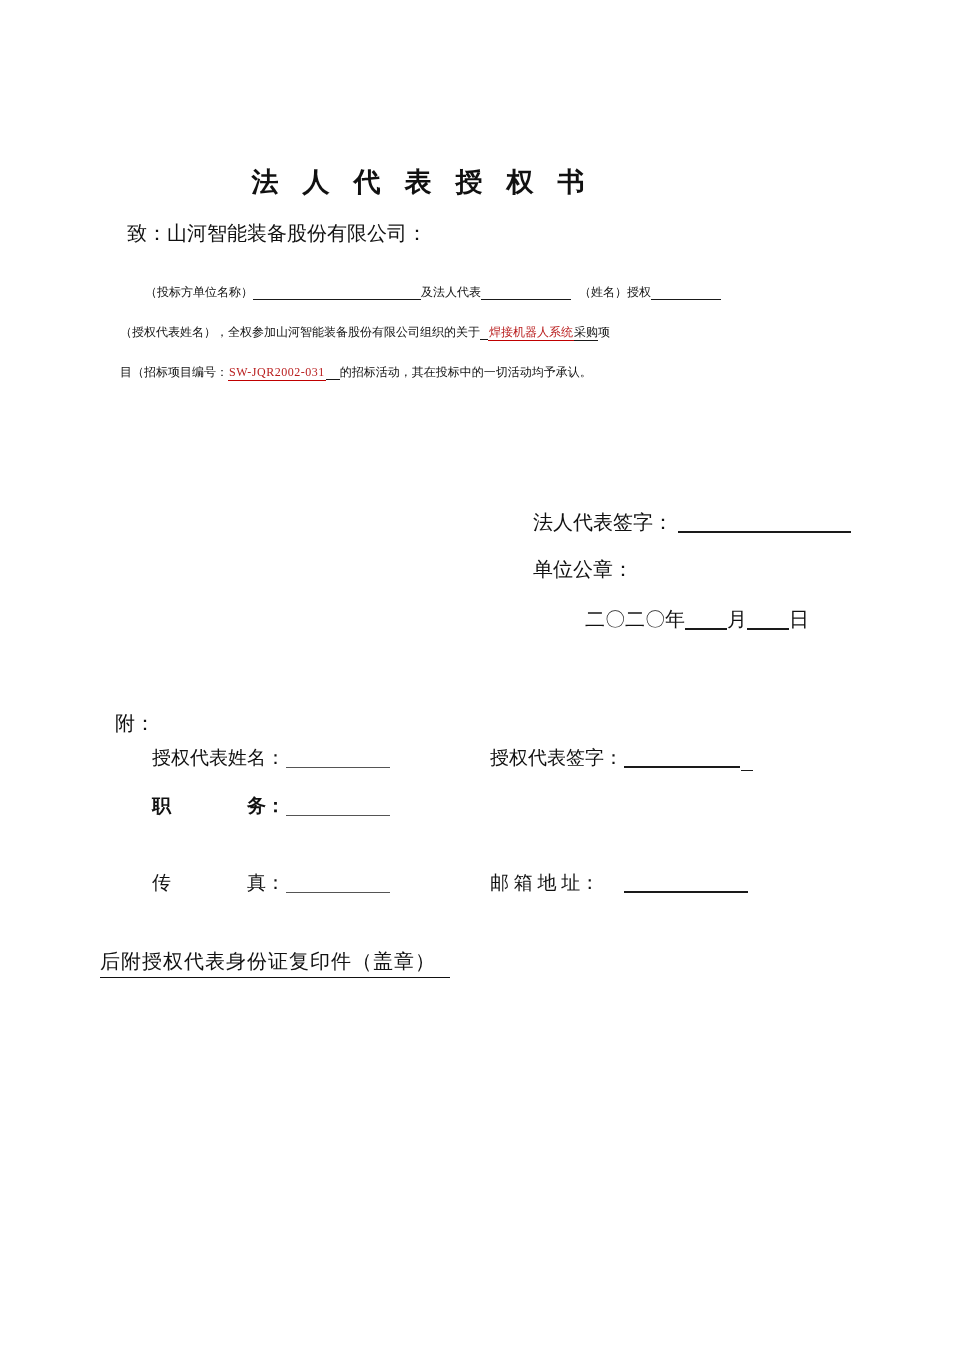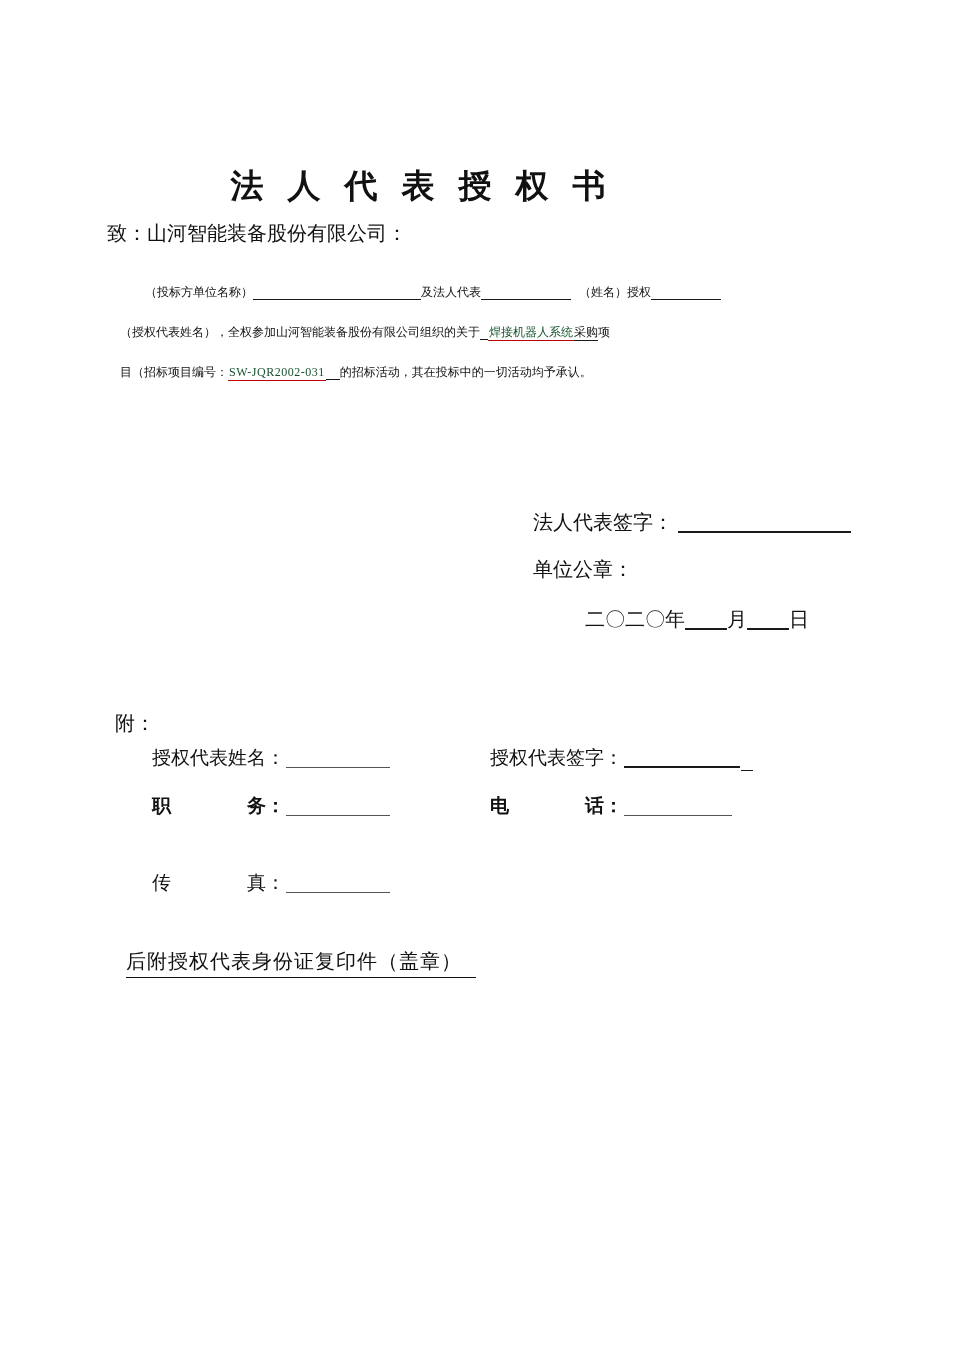--- a/index.html
+++ b/index.html
@@ -9,57 +9,57 @@
     margin:0 auto;
     background:#ffffff;
     font-family:"Liberation Serif","DejaVu Serif",serif;
     color:#111111;
     overflow:hidden;
   }
   .abs{position:absolute;}
   .title{
     top:164px;left:0;width:836px;
     text-align:center;
-    font-size:33px;font-weight:bold;
+    font-size:27px;font-weight:bold;
     letter-spacing:24px;padding-left:24px;
     box-sizing:border-box;
     white-space:nowrap;
   }
-  .addressee{top:220px;left:107px;font-size:20px;}
+  .addressee{top:220px;left:127px;font-size:20px;}
   .para{top:272px;left:120px;width:770px;font-size:12px;}
   .para .pline{height:40px;line-height:40px;white-space:nowrap;}
   .indent1{padding-left:25px;}
   .blank{
     display:inline-block;
     height:2px;
     border-bottom:1px solid #1a1a1a;
     vertical-align:-4px;
   }
   .blank.bold{border-bottom-width:2px;}
   .blank.thin{border-bottom-color:#555;}
   .blank.tail{position:relative;top:3px;margin-left:1px;}
-  .red{color:#14532d;}
+  .red{color:#b91c1c;}
   .u-red{border-bottom:1.5px solid #c00000;padding:0 1px 1px 1px;}
   .u-black{border-bottom:1.5px solid #1a1a1a;padding-bottom:1px;}
   .code{font-family:"Liberation Serif","DejaVu Serif",serif;letter-spacing:0.5px;}
   .sig-row{font-size:20px;white-space:nowrap;}
   .sig-bidder{top:459px;left:533px;}
   .sig-rep{top:509px;left:533px;}
   .sig-seal{top:556px;left:533px;}
   .sig-date{top:606px;left:585px;}
   .attach-heading{top:710px;left:115px;font-size:20px;}
   .form-row{font-size:19px;white-space:nowrap;}
   .fr1{top:745px;}
   .fr2{top:793px;font-weight:bold;}
   .fr3{top:870px;}
   .col-left{left:152px;}
   .col-right{left:490px;}
   .f-label{display:inline-block;width:134px;}
   .footer-note{
-    top:948px;left:126px;
+    top:948px;left:100px;
     font-size:20px;letter-spacing:1px;
     border-bottom:1.5px solid #111;
     padding-right:14px;padding-bottom:2px;
   }
 </style>
 </head>
 <body>
 
 <div class="page">
 
@@ -98,23 +98,23 @@
   <div class="abs form-row fr1 col-right">
     <span class="f-label">授权代表签字：</span><span class="blank bold" style="width:116px"></span><span class="blank tail" style="width:12px"></span>
   </div>
   <div class="abs form-row fr1 col-left">
     <span class="f-label">授权代表姓名：</span><span class="blank thin" style="width:104px"></span>
   </div>
 
   <div class="abs form-row fr2 col-left">
     <span class="f-label">职　　　　务：</span><span class="blank thin" style="width:104px"></span>
   </div>
-  <div class="abs form-row fr2 col-right">
-    <span class="f-label">电　　　　话：</span><span class="blank thin" style="width:108px"></span>
-  </div>
 
   <div class="abs form-row fr3 col-left">
     <span class="f-label">传　　　　真：</span><span class="blank thin" style="width:104px"></span>
+  </div>
+  <div class="abs form-row fr3 col-right">
+    <span class="f-label">邮 箱 地 址：</span><span class="blank bold" style="width:124px"></span>
   </div>
 
   <div class="abs footer-note">后附授权代表身份证复印件（盖章）</div>
 
 </div>
 
 </body></html>

